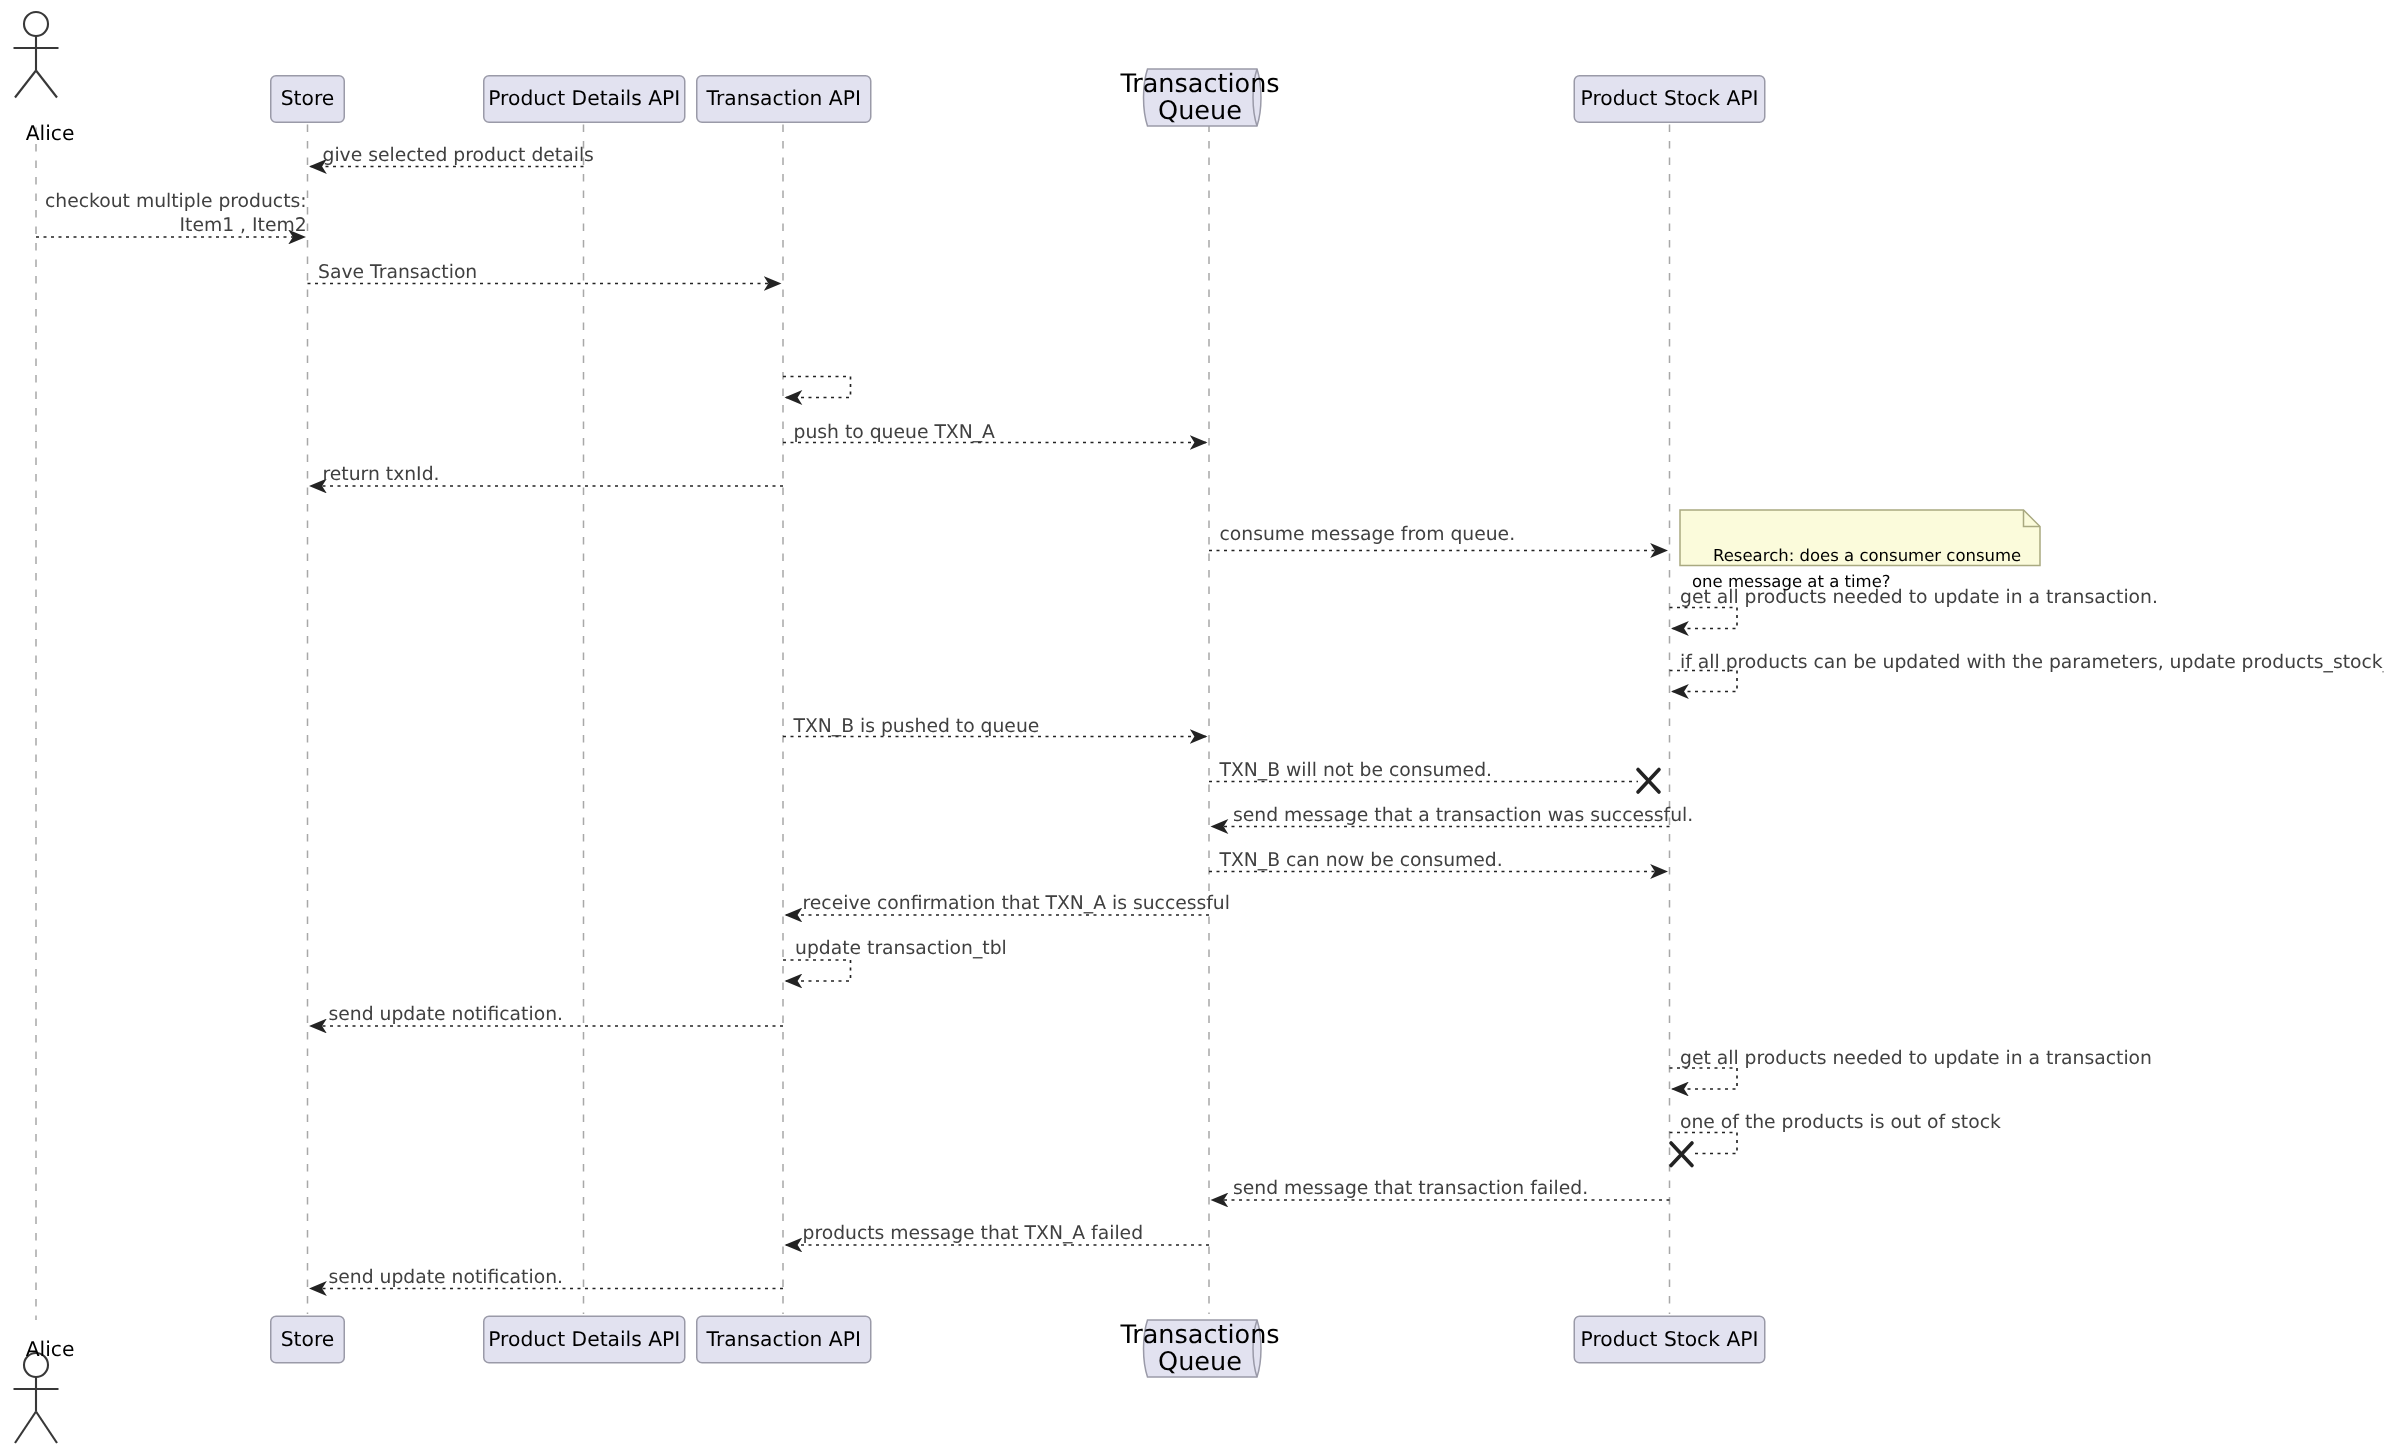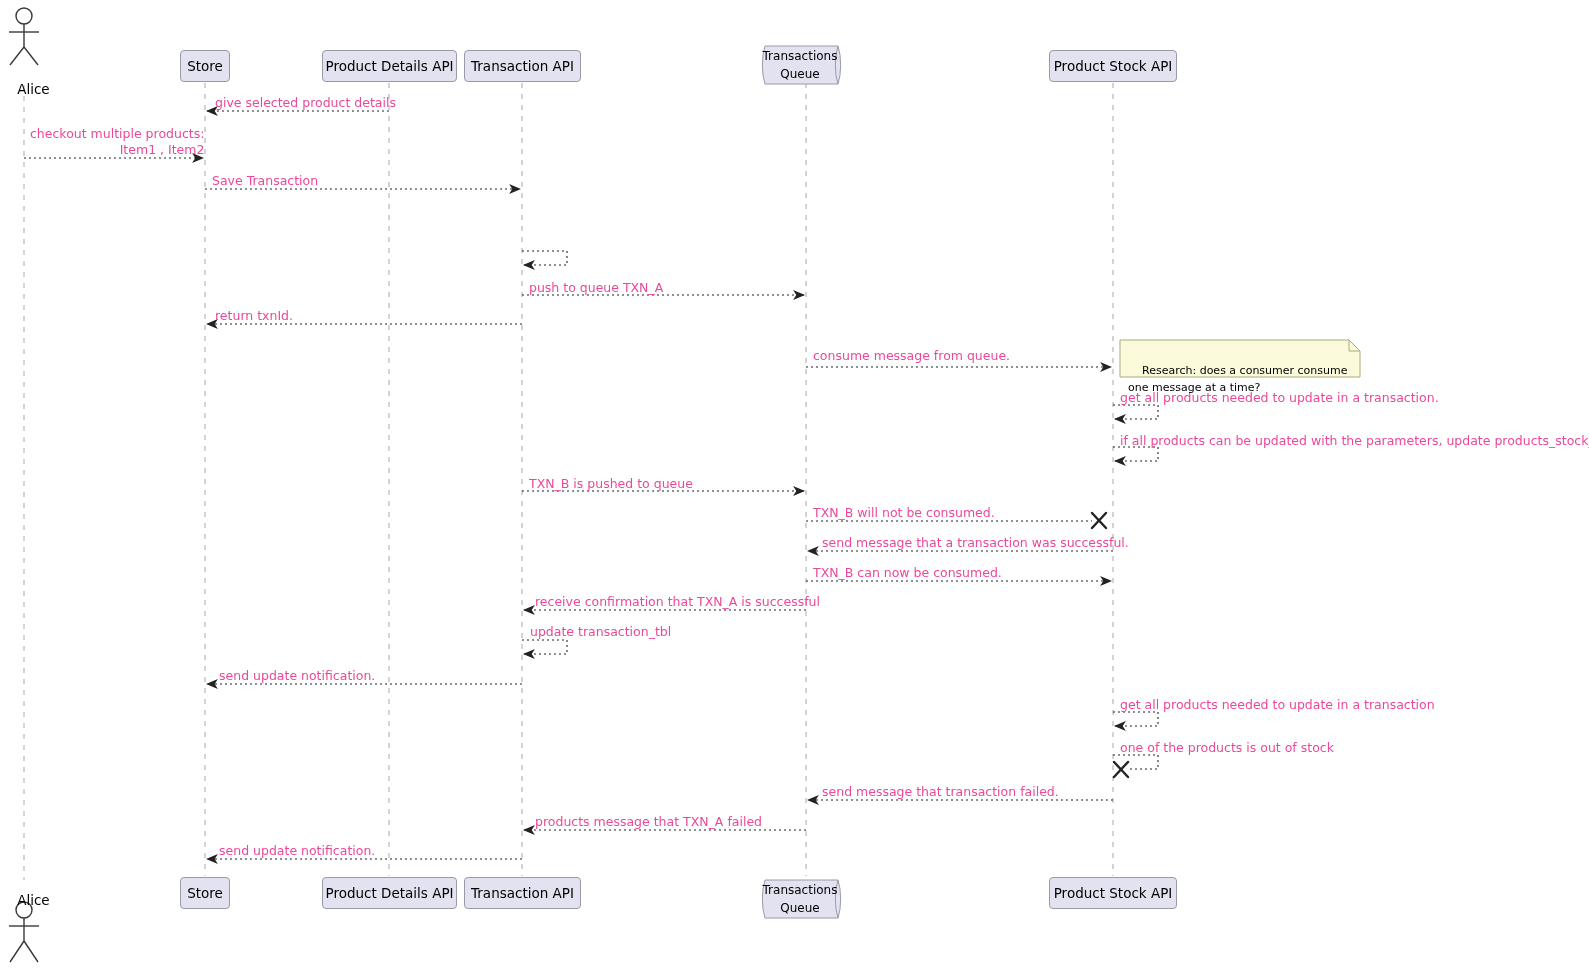--- a/index.html
+++ b/index.html
@@ -22,21 +22,21 @@
   #svg-layer {
     position: absolute;
     top: 0; left: 0;
     width: 1589px;
     height: 970px;
   }
   .msg-label {
     position: absolute;
     font-family: "DejaVu Sans", sans-serif;
     font-size: 12.5px;
-    color: #ec4899;
+    color: #404040;
     white-space: pre;
     line-height: 15.5px;
     letter-spacing: 0px;
   }
   .participant-box {
     position: absolute;
     box-sizing: border-box;
     background: #E2E2F0;
     border: 1px solid #9A9AA8;
     border-radius: 4px;
@@ -54,21 +54,21 @@
     position: absolute;
     font-family: "DejaVu Sans", sans-serif;
     font-size: 13.5px;
     color: #000000;
     text-align: center;
     white-space: pre;
   }
   .queue-box {
     position: absolute;
     font-family: "DejaVu Sans", sans-serif;
-    font-size: 12px;
+    font-size: 17px;
     color: #000000;
     text-align: center;
     line-height: 18px;
     white-space: pre;
     display: flex;
     align-items: center;
     justify-content: center;
     box-sizing: border-box;
     padding-right: 14px;
   }

